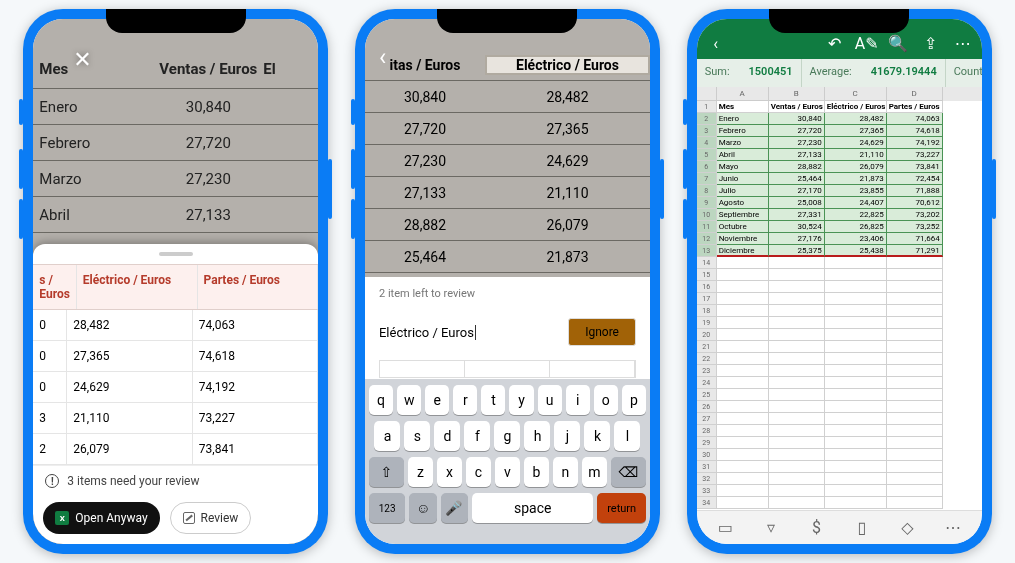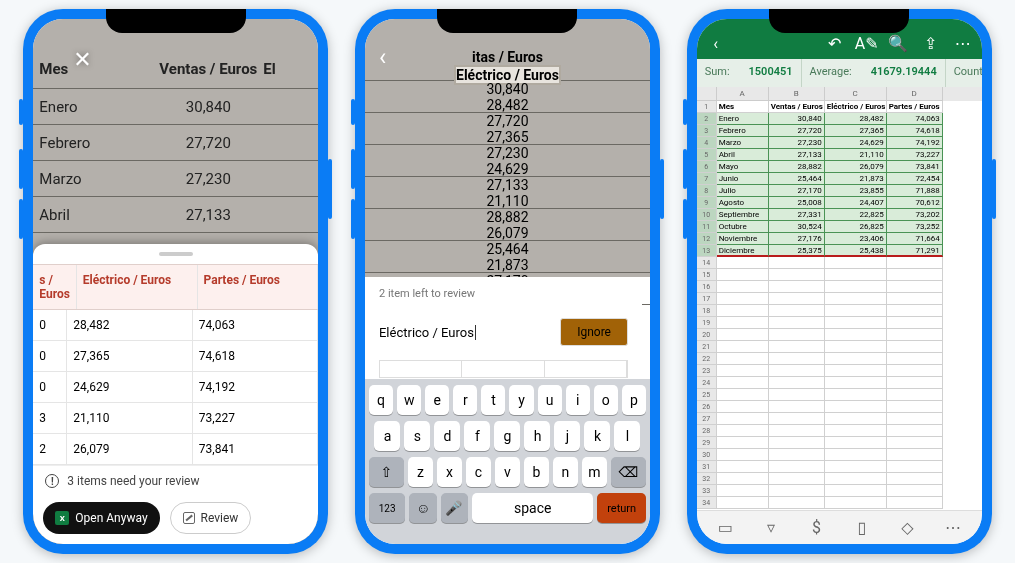--- a/index.html
+++ b/index.html
@@ -82,27 +82,27 @@
   .pill.dark { background:#111; color:#fff; }
   .pill.light { background:#fff; border:1px solid #ccc; color:#333;}
   .excel-ico { width:14px; height:14px; background:#107c41; color:#fff; font-size:8px; display:flex; align-items:center; justify-content:center; border-radius:2px; font-weight:700;}
   .edit-ico { width:12px; height:12px; border:1px solid #666; border-radius:2px; position:relative;}
   .edit-ico:after{content:"";position:absolute;width:8px;height:1.5px;background:#666;transform:rotate(-40deg);top:4px;left:1px;}
 
   
   .p2-camera { position:absolute; top:0; left:0; right:0; height:258px; background:#b4b0ab; }
   .p2-back { position:absolute; top:24px; left:14px; color:#fff; font-size:24px; z-index:40;}
   .p2-table { padding-top:30px; font-size:14px; }
-  .p2-row { display:flex; border-bottom:1px solid #6b6963; height:32px; align-items:center;flex-direction:column;}
+  .p2-row { display:flex; border-bottom:1px solid #6b6963; height:32px; align-items:center;}
   .p2-row .c1 { width:120px; text-align:center; }
   .p2-row .c2 { flex:1; text-align:center; }
   .p2-header { font-weight:700; }
   .p2-highlight .c2hdr { background:#e8e4de; border:2px solid #b0aaa0;}
   .p2-middle {
-    position:absolute; top:258px; left:0; right:8px; height:106px; background:#fff;
+    position:absolute; top:258px; left:0; right:0; height:106px; background:#fff;
     padding:10px 14px;
   }
   .p2-left { font-size:11px; color:#777; }
   .p2-input-row { display:flex; align-items:center; justify-content:space-between; margin-top:18px;}
   .p2-input { font-size:13px; border-right:1px solid #333; padding-right:1px; }
   .p2-ignore { background:#a16207; border:1px solid #ddd; padding:6px 16px; border-radius:3px; font-size:12px;}
   .p2-ruler { margin-top:14px; height:18px; border:1px solid #ddd; display:flex;}
   .p2-ruler div{flex:1; border-right:1px solid #ddd;}
   .p2-kb {
     position:absolute; bottom:0; left:0; right:0; height:165px;

